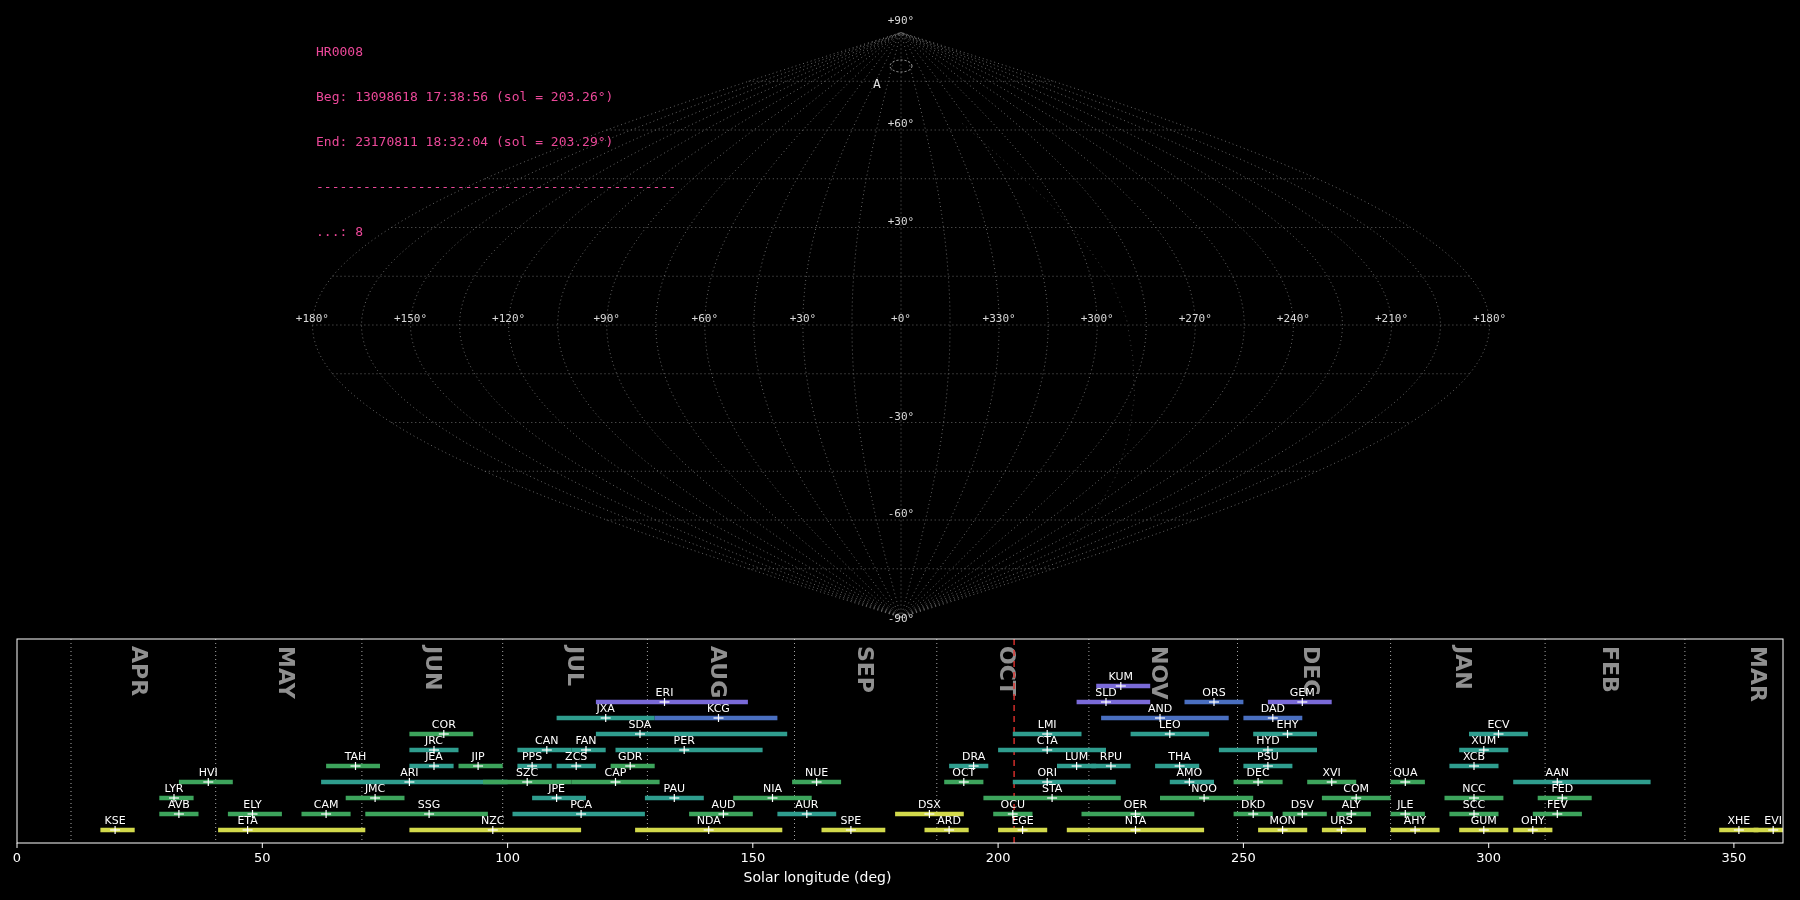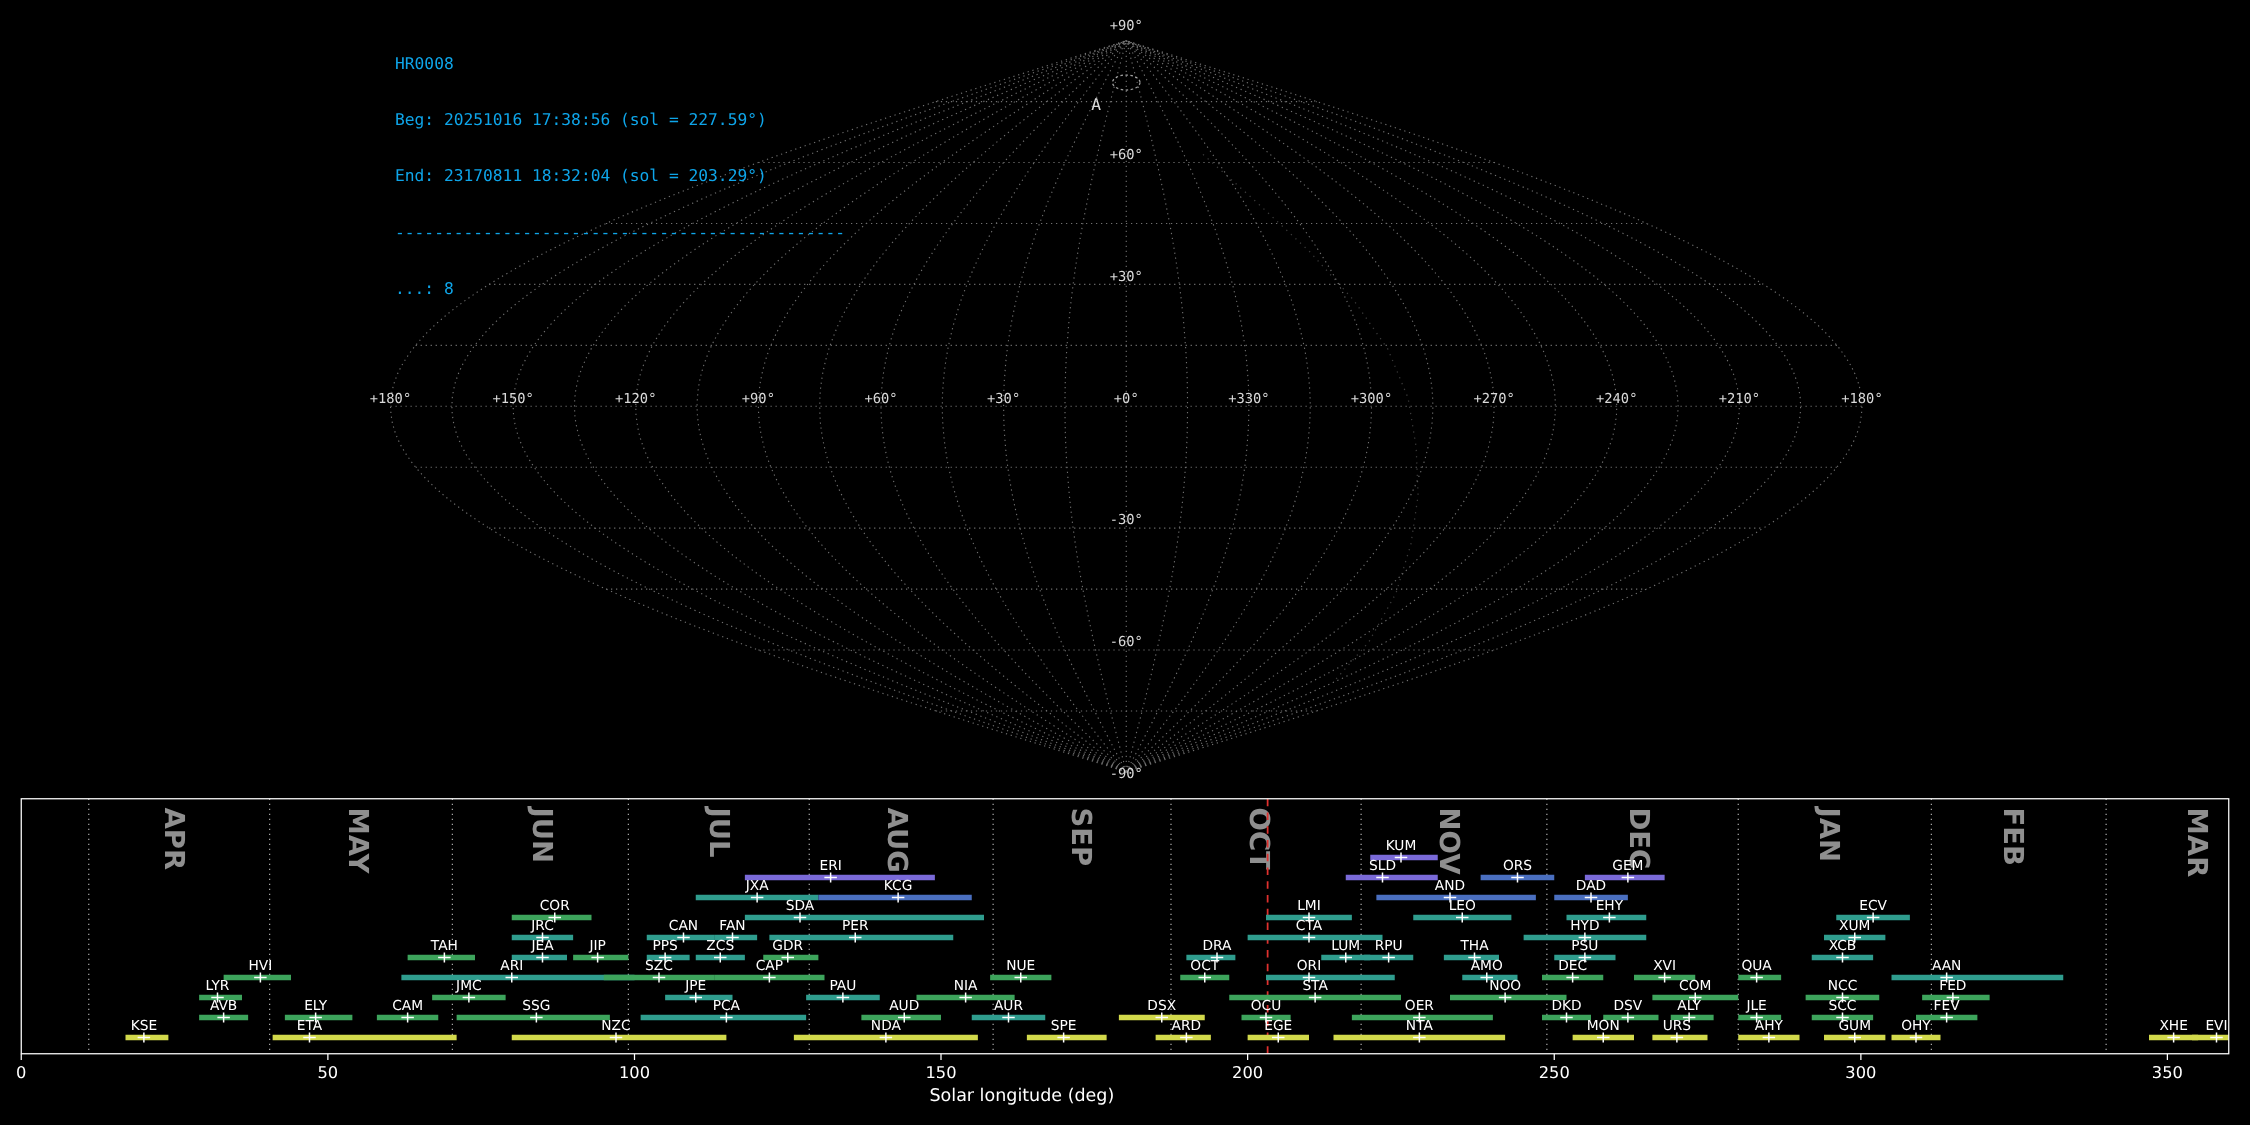--- a/index.html
+++ b/index.html
@@ -1,38 +1,38 @@
 <!DOCTYPE html>
 <html><head>
 <meta charset="utf-8">
 <style>
   html,body{margin:0;padding:0;background:#000;}
   body{width:1800px;height:900px;overflow:hidden;}
   #stage{position:relative;width:1800px;height:900px;background:#000;}
   #header{
     position:absolute;left:316px;top:14px;z-index:5;
-    color:#0ea5e9;font-family:"DejaVu Sans Mono","Liberation Mono",monospace;
+    color:#ec4899;font-family:"DejaVu Sans Mono","Liberation Mono",monospace;
     font-size:13px;line-height:15px;white-space:pre;
   }
   #skymap{position:absolute;left:0;top:0;}
   #timeline{position:absolute;left:0;top:630px;}
   #xlabel{
     position:absolute;left:0;top:869px;width:1635px;text-align:center;
     color:#ffffff;font-family:"DejaVu Sans","Liberation Sans",sans-serif;font-size:14px;
   }
   svg text{user-select:none;}
 </style>
 </head>
 <body>
 
 <div id="stage">
 
   <div id="header">
     <div>HR0008</div>
-    <div>Beg: 20251016 17:38:56 (sol = 227.59°)</div>
+    <div>Beg: 13098618 17:38:56 (sol = 203.26°)</div>
     <div>End: 23170811 18:32:04 (sol = 203.29°)</div>
     <div>----------------------------------------------</div>
     <div>...: 8</div>
   </div>
 
   <svg id="skymap" width="1800" height="630" viewBox="0 0 1800 630">
       <g stroke="#b5b5b5" stroke-width="0.9" stroke-dasharray="1 3" fill="none" opacity="0.62">
         <line x1="748.7" y1="568.75" x2="1053.3" y2="568.75"></line>
         <line x1="606.7" y1="520" x2="1195.3" y2="520"></line>
         <line x1="484.8" y1="471.25" x2="1317.2" y2="471.25"></line>

